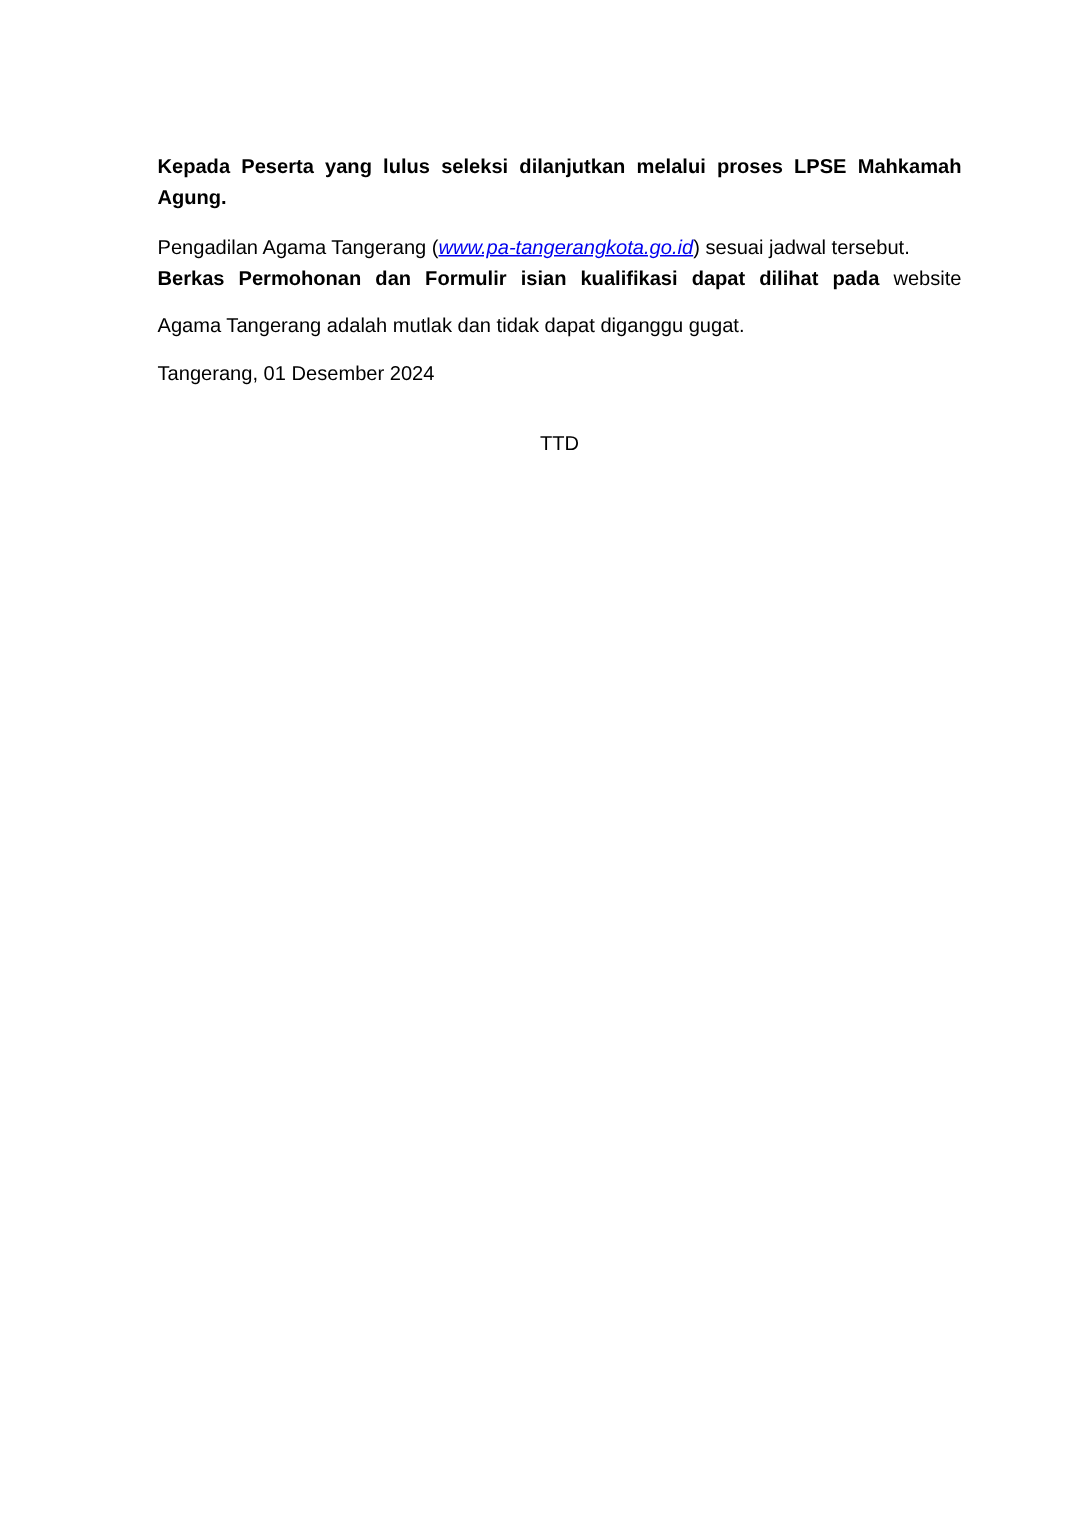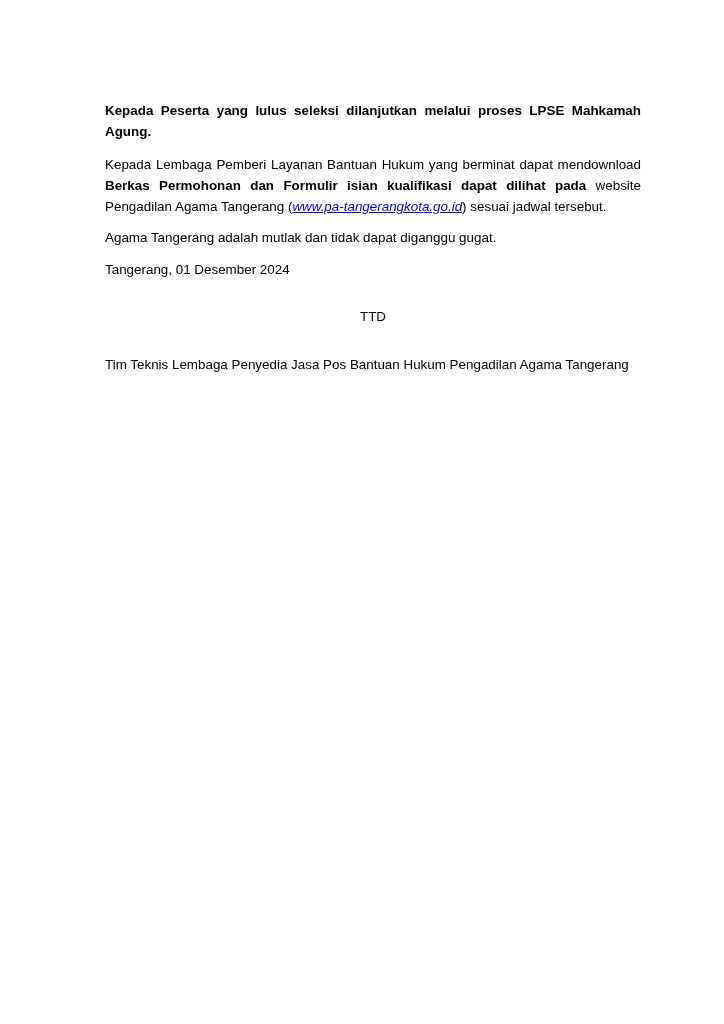--- a/index.html
+++ b/index.html
@@ -60,35 +60,33 @@
 
 <div class="page">
   <div class="content">
 
     <p class="para bold mt-first">
       <span class="line just">Kepada Peserta yang lulus seleksi dilanjutkan melalui proses LPSE Mahkamah</span>
       <span class="line">Agung.</span>
     </p>
 
     <p class="para mt-sm">
-      <span class="line just">Kepada Lembaga Pemberi Layanan Bantuan Hukum yang berminat dapat mendownload</span>
+      <span class="line"><span>Pengadilan Agama Tangerang (</span><a class="doc-link">www.pa-tangerangkota.go.id</a><span>) sesuai jadwal tersebut.</span></span>
       <span class="line just"><b>Berkas Permohonan dan Formulir isian kualifikasi dapat dilihat pada</b> <span>website</span></span>
-      <span class="line"><span>Pengadilan Agama Tangerang (</span><a class="doc-link">www.pa-tangerangkota.go.id</a><span>) sesuai jadwal tersebut.</span></span>
     </p>
 
     <p class="para mt-sm2">
       <span class="line">Agama Tangerang adalah mutlak dan tidak dapat diganggu gugat.</span>
     </p>
 
     <p class="para mt-sm3">
       <span class="line">Tangerang, 01 Desember 2024</span>
     </p>
 
     <p class="para mt-lg">
       <span class="line">TTD</span>
     </p>
 
     <p class="para mt-lg2">
-      <span class="line">Tim Teknis Lembaga Penyedia Jasa Pos Bantuan Hukum Pengadilan Agama Tangerang</span>
     </p>
 
   </div>
 </div>
 
 </body></html>

